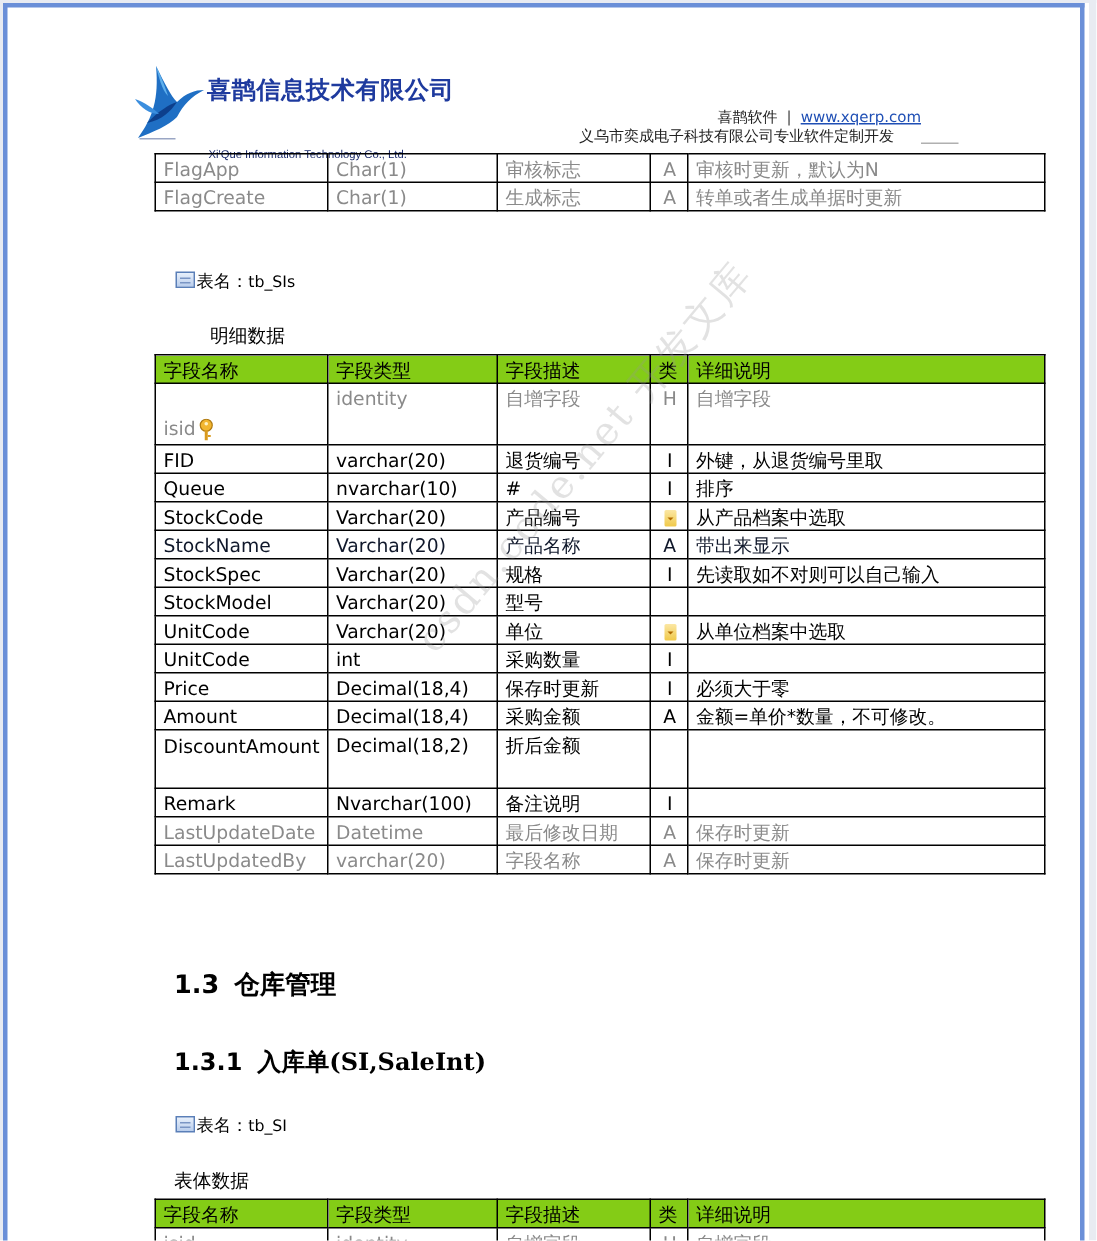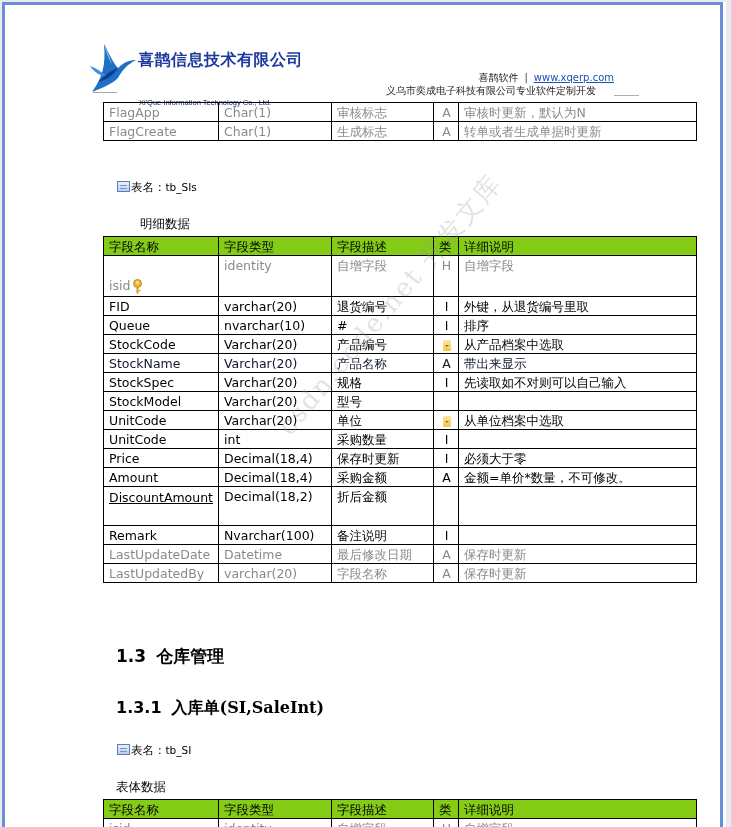--- a/index.html
+++ b/index.html
@@ -52,21 +52,21 @@
   }
   table.tbl col.c1 { width:115px; }
   table.tbl col.c2 { width:113px; }
   table.tbl col.c3 { width:102px; }
   table.tbl col.c4 { width:25px; }
   table.tbl col.c5 { width:238px; }
   tr.head td { background:#84cc16; }
   tr.gray td { color:#8a8a8a; }
   tr.purple td { color:#0f172a; }
   tr.tall td { height:37px; }
-  td.wrap { white-space:normal !important; word-break:break-all; line-height:19px !important;text-decoration:underline; }
+  td.wrap { white-space:normal !important; word-break:break-all; line-height:19px !important; }
 
   .key-icon { display:inline-block; vertical-align:middle; margin-left:2px; }
   .ddmark {
     display:inline-block; width:8px; height:11px; background:linear-gradient(#fbe7a4,#f0c94a);
     border-radius:1px; position:relative; top:2px;
   }
   .ddmark:after { content:""; position:absolute; left:2px; top:5px; border-left:2px solid transparent;
     border-right:2px solid transparent; border-top:2px solid #b06a00; }
 
   .tname { position:absolute; left:117px; font-size:11.5px; color:#000; }

